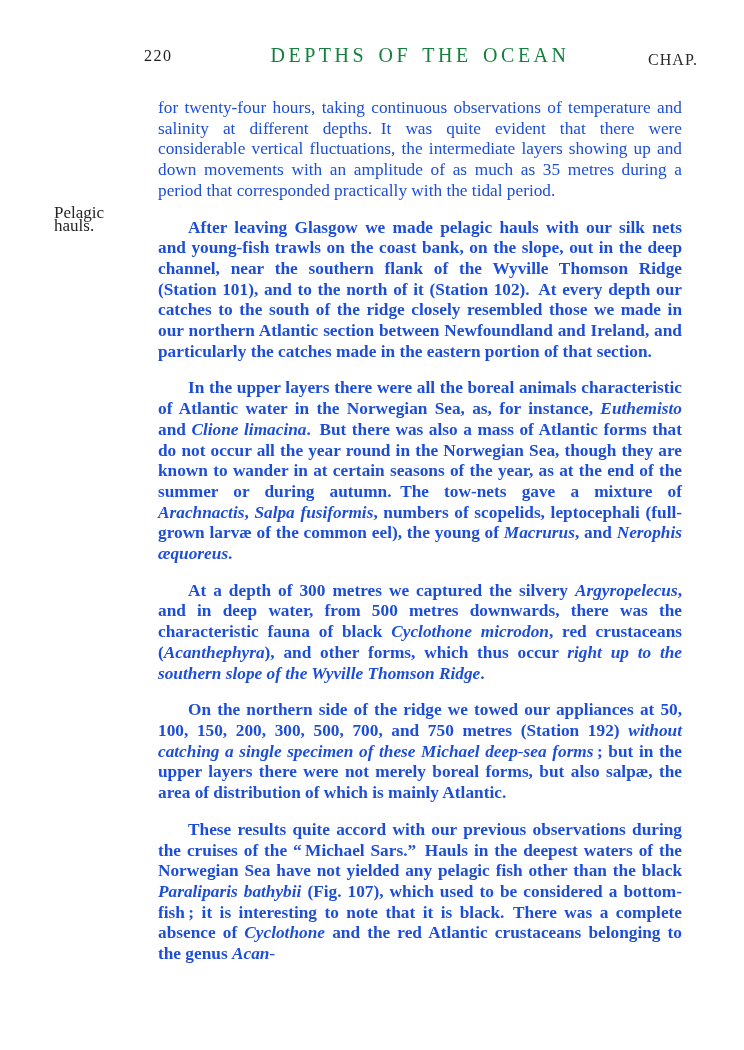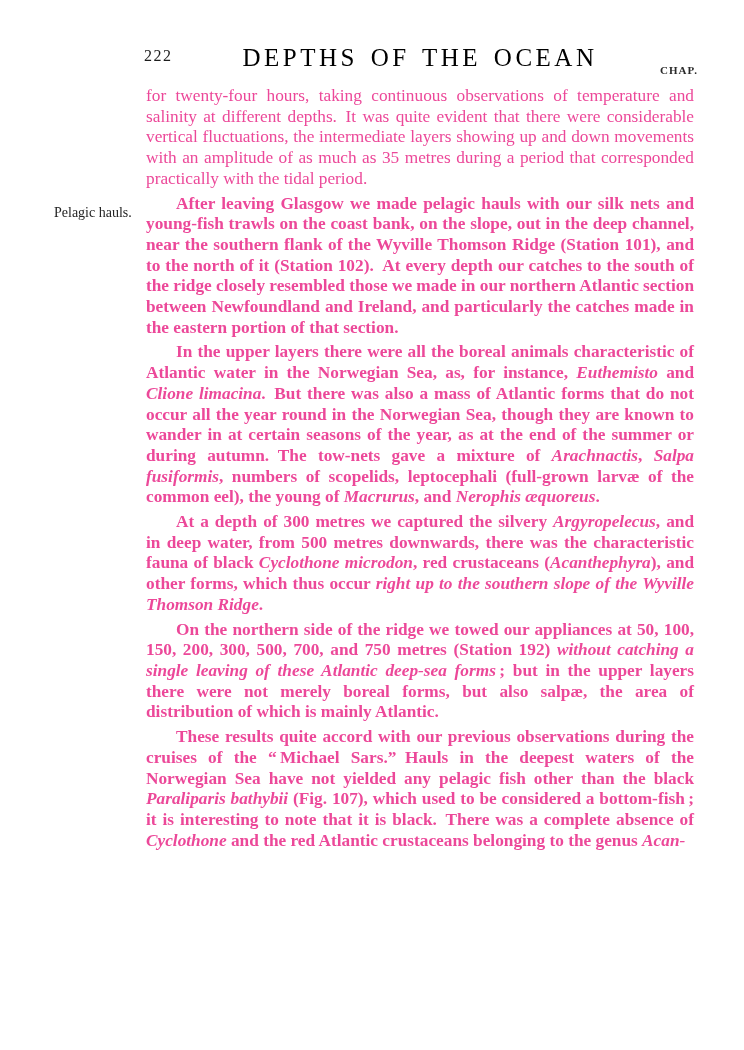--- a/index.html
+++ b/index.html
@@ -31,82 +31,81 @@
     font-size: 16px;
     letter-spacing: 1.5px;
     color: #1d1d1d;
   }
   .running-title {
     position: absolute;
     left: 0;
     right: 0;
     top: 0;
     text-align: center;
-    font-size: 25px;
+    font-size: 20px;
     letter-spacing: 3.5px;
     word-spacing: 3px;
-    color: #000000;
+    color: #15803d;
     white-space: nowrap;
   }
   .chapter-label {
     position: absolute;
     right: 0;
-    top: 20px;
-    font-size: 11px;
+    top: 7px;
+    font-size: 16px;
     letter-spacing: 1px;
     color: #2a2a2a;
-    font-weight: bold;
   }
   
   .margin-note {
     position: absolute;
     left: 54px;
     top: 206px;
     width: 92px;
-    font-size: 14px;
+    font-size: 17px;
     line-height: 13px;
     color: #242424;
   }
   
   .text-block {
     position: absolute;
     left: 142px;
     top: 82px;
     width: 556px;
   }
   .text-block p.para {
-    margin: 4px;
+    margin: 16px;
     font-size: 17.3px;
     line-height: 20.7px;
     text-align: justify;
-    color: #ec4899;
+    color: #1d4ed8;
   }
   .text-block p.para.indent {
     text-indent: 30px;
     font-weight: bold;
   }
   .text-block i {
     font-style: italic;
   }
 </style>
 </head>
 <body>
 
 <div class="page">
 
   <header class="running-head">
-    <span class="page-number">222</span>
+    <span class="page-number">220</span>
     <span class="running-title">DEPTHS OF THE OCEAN</span>
     <span class="chapter-label">CHAP.</span>
   </header>
 
   <aside class="margin-note">Pelagic hauls.</aside>
 
   <main class="text-block">
       <p class="para"><span>for twenty-four hours, taking continuous observations of temperature and salinity at different depths. It was quite evident that there were considerable vertical fluctuations, the intermediate layers showing up and down movements with an amplitude of as much as 35 metres during a period that corresponded practically with the tidal period.</span></p>
       <p class="para indent"><span>After leaving Glasgow we made pelagic hauls with our silk nets and young-fish trawls on the coast bank, on the slope, out in the deep channel, near the southern flank of the Wyville Thomson Ridge (Station 101), and to the north of it (Station 102). At every depth our catches to the south of the ridge closely resembled those we made in our northern Atlantic section between Newfoundland and Ireland, and particularly the catches made in the eastern portion of that section.</span></p>
       <p class="para indent"><span>In the upper layers there were all the boreal animals characteristic of Atlantic water in the Norwegian Sea, as, for instance, </span><i>Euthemisto</i><span> and </span><i>Clione limacina</i><span>. But there was also a mass of Atlantic forms that do not occur all the year round in the Norwegian Sea, though they are known to wander in at certain seasons of the year, as at the end of the summer or during autumn. The tow-nets gave a mixture of </span><i>Arachnactis</i><span>, </span><i>Salpa fusiformis</i><span>, numbers of scopelids, leptocephali (full-grown larvæ of the common eel), the young of </span><i>Macrurus</i><span>, and </span><i>Nerophis æquoreus</i><span>.</span></p>
       <p class="para indent"><span>At a depth of 300 metres we captured the silvery </span><i>Argyropelecus</i><span>, and in deep water, from 500 metres downwards, there was the characteristic fauna of black </span><i>Cyclothone microdon</i><span>, red crustaceans (</span><i>Acanthephyra</i><span>), and other forms, which thus occur </span><i>right up to the southern slope of the Wyville Thomson Ridge</i><span>.</span></p>
-      <p class="para indent"><span>On the northern side of the ridge we towed our appliances at 50, 100, 150, 200, 300, 500, 700, and 750 metres (Station 192) </span><i>without catching a single leaving of these Atlantic deep-sea forms</i><span> ; but in the upper layers there were not merely boreal forms, but also salpæ, the area of distribution of which is mainly Atlantic.</span></p>
+      <p class="para indent"><span>On the northern side of the ridge we towed our appliances at 50, 100, 150, 200, 300, 500, 700, and 750 metres (Station 192) </span><i>without catching a single specimen of these Michael deep-sea forms</i><span> ; but in the upper layers there were not merely boreal forms, but also salpæ, the area of distribution of which is mainly Atlantic.</span></p>
       <p class="para indent"><span>These results quite accord with our previous observations during the cruises of the “ Michael Sars.” Hauls in the deepest waters of the Norwegian Sea have not yielded any pelagic fish other than the black </span><i>Paraliparis bathybii</i><span> (Fig. 107), which used to be considered a bottom-fish ; it is interesting to note that it is black. There was a complete absence of </span><i>Cyclothone</i><span> and the red Atlantic crustaceans belonging to the genus </span><i>Acan-</i></p>
     </main>
 
 </div>
 
 </body></html>

